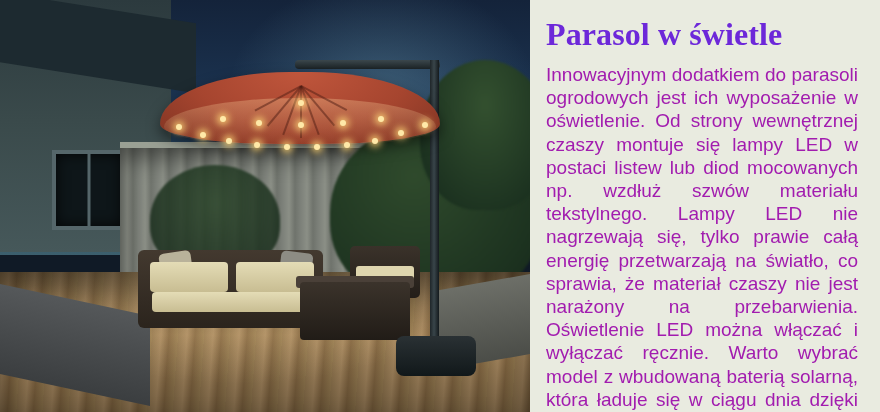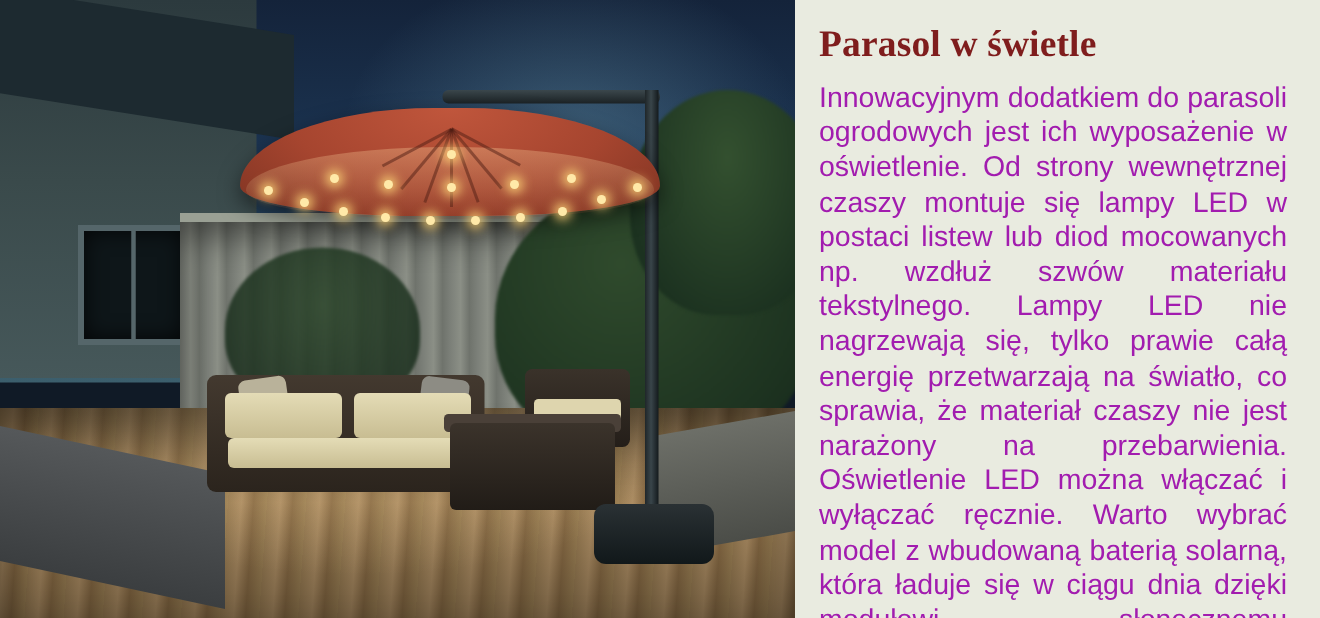--- a/index.html
+++ b/index.html
@@ -245,22 +245,22 @@
   
   .text-col {
     flex: 1 1 auto;
     padding: 16px 22px 10px 16px;
     box-sizing: border-box;
     height: 412px;
   }
   .headline {
     font-family: "Liberation Serif", serif;
     font-weight: bold;
-    font-size: 25px;
-    color: #7f1d1d;
+    font-size: 32px;
+    color: #6d28d9;
     margin: 0 0 10px 0;
     letter-spacing: 0.1px;
   }
   .body-text {
     font-family: Liberation Sans, sans-serif;
     font-size: 19px;
     line-height: 23.2px;
     color: #a21caf;
     text-align: justify;
     text-justify: inter-word;

